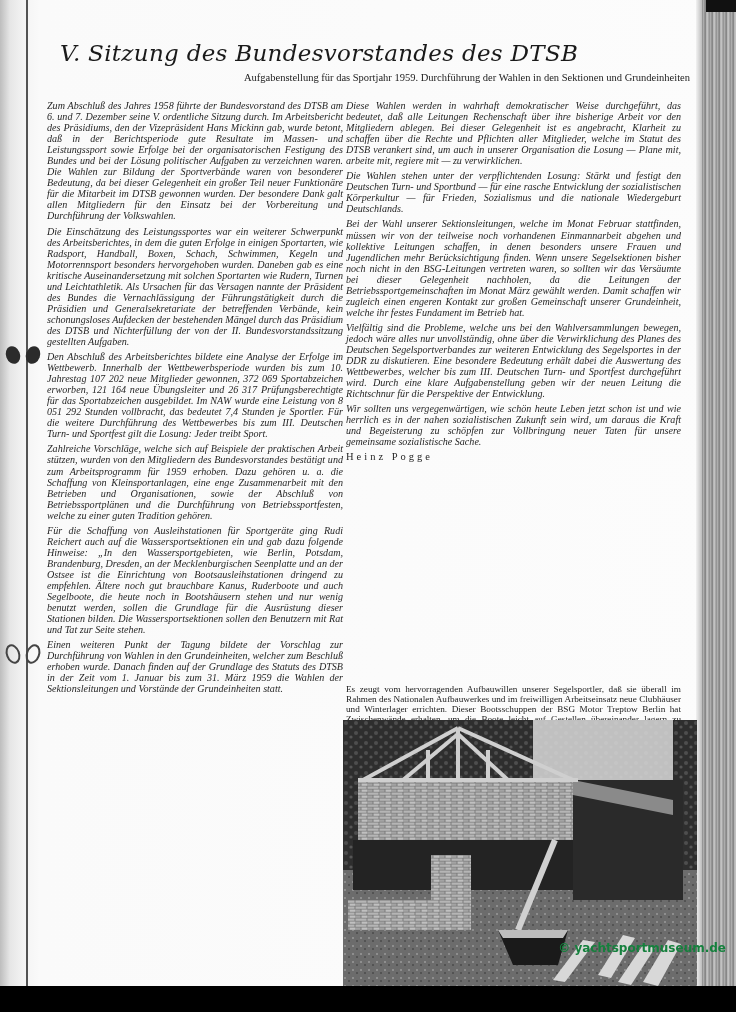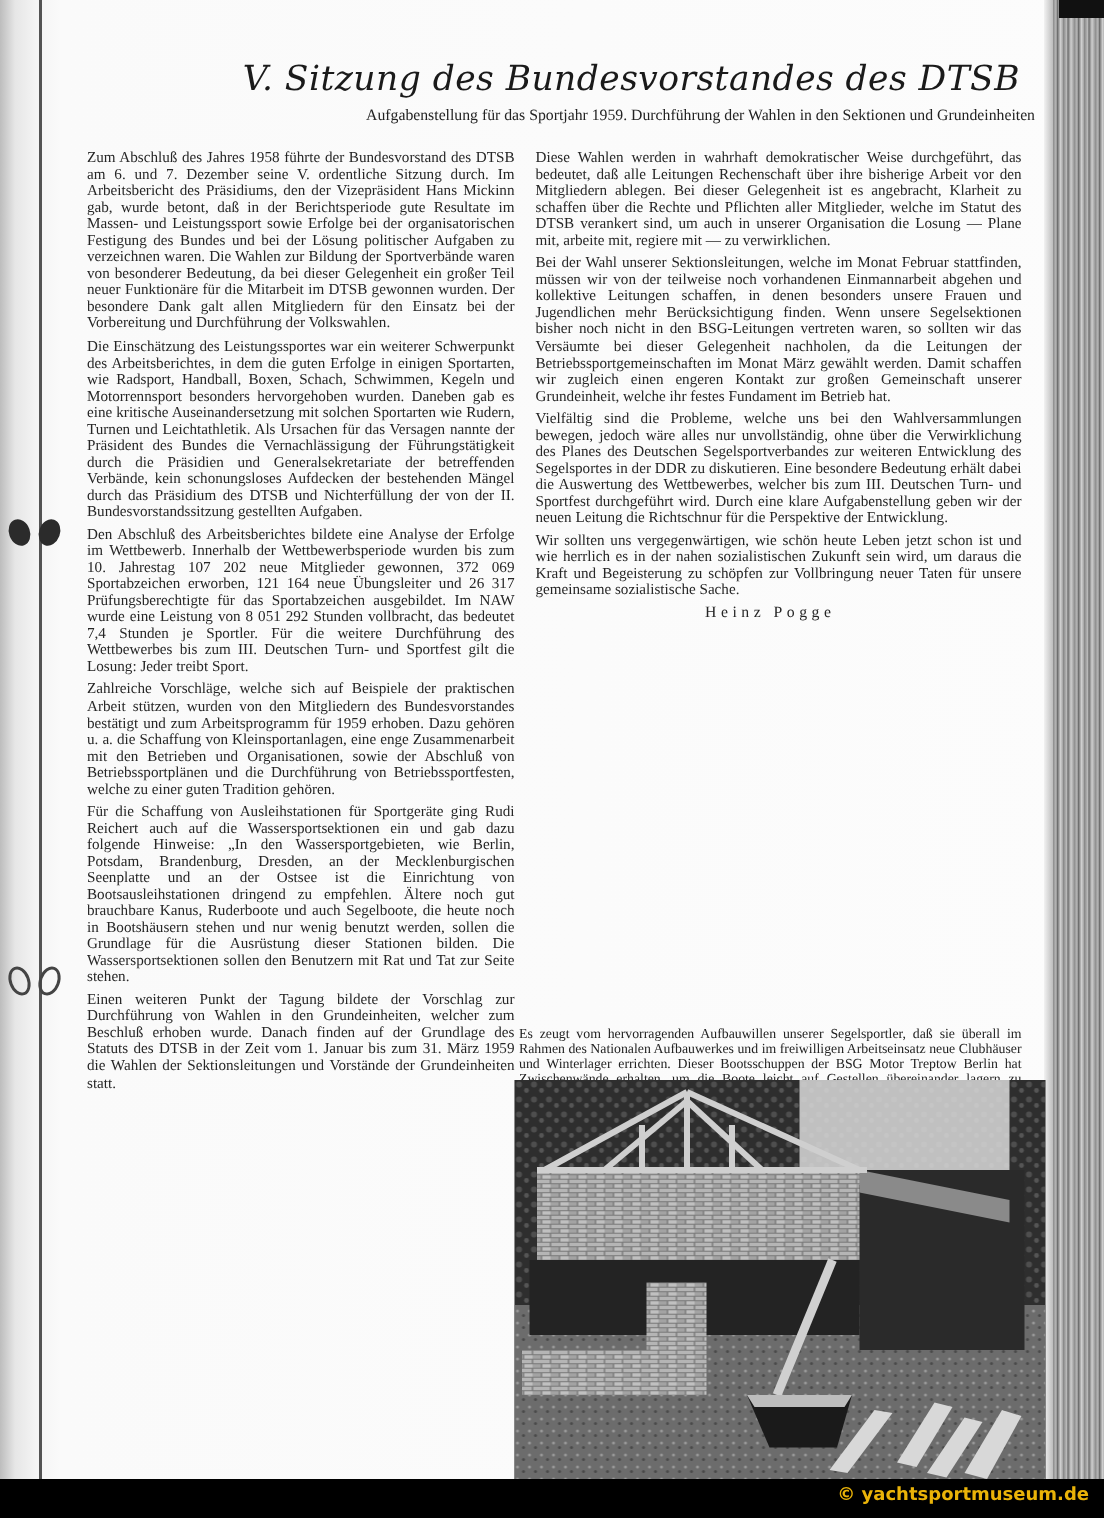--- a/index.html
+++ b/index.html
@@ -19,50 +19,50 @@
   .ring.r2 .lobe { background:transparent; border:2px solid #444; width:10px; height:16px; }
 
   .page-stack {
     position:absolute; right:0; top:0; width:34px; height:986px;
     background: repeating-linear-gradient(to right, #8a8a8a 0px, #b9b9b9 2px, #6f6f6f 3px, #cfcfcf 5px, #9a9a9a 7px);
   }
   .page-stack::before { content:""; position:absolute; left:-6px; top:0; width:6px; height:986px; background:linear-gradient(to right,#f2f2f2,#bdbdbd); }
   .stack-top { position:absolute; right:0; top:0; width:30px; height:12px; background:#111; }
 
   .title {
-    position:absolute; left:60px; top:40px; width:620px; text-align:right;
+    position:absolute; left:60px; top:40px; width:620px; text-align:left;
     font-family:"DejaVu Serif", serif; font-style:italic; font-size:23px; color:#1a1a1a; letter-spacing:.3px;
   }
   .subtitle {
     position:absolute; left:70px; top:72px; width:620px; text-align:right;
     font-family:"Liberation Serif", serif; font-size:10.5px; color:#222;
   }
   .col {
     position:absolute; font-family:"Liberation Serif", serif; font-size:10.1px; line-height:11.05px;
     color:#262626; text-align:justify; hyphens:auto;
   }
-  .col p { margin:0 0 4px 11px; }
+  .col p { margin:0 0 4px 0;font-style:italic; }
   .col-left { left:47px; top:100px; width:296px; }
   .col-right { left:346px; top:100px; width:335px; }
   .author {
-    text-align:center; letter-spacing:3px; font-size:10.5px; margin-top:2px;
+    text-align:left; letter-spacing:3px; font-size:10.5px; margin-top:2px;
   }
   .caption {
     position:absolute; left:346px; top:684px; width:335px;
     font-family:"Liberation Serif", serif; font-size:9.2px; line-height:10.1px; color:#222; text-align:justify;
   }
   .caption .credit { float:right; }
   .photo {
     position:absolute; left:343px; top:720px; width:354px; height:266px; background:#3a3a3a; overflow:hidden;
   }
   .watermark-bar {
     position:absolute; left:0; top:986px; width:736px; height:26px; background:#000;
   }
   .watermark {
-    position:absolute; right:10px; top:989px; color:#eab308; font-family:"DejaVu Sans", sans-serif;
+    position:absolute; right:10px; top:941px; color:#15803d; font-family:"DejaVu Sans", sans-serif;
     font-size:12px; font-weight:bold;
   }
 </style>
 </head>
 <body>
 
 <div class="page">
   <div class="spine-line"></div>
   <div class="ring r1">
       <span class="lobe l"></span>
@@ -83,20 +83,21 @@
     <p>Zum Abschluß des Jahres 1958 führte der Bundesvorstand des DTSB am 6. und 7. Dezember seine V. ordentliche Sitzung durch. Im Arbeitsbericht des Präsidiums, den der Vizepräsident Hans Mickinn gab, wurde betont, daß in der Berichtsperiode gute Resultate im Massen- und Leistungssport sowie Erfolge bei der organisatorischen Festigung des Bundes und bei der Lösung politischer Aufgaben zu verzeichnen waren. Die Wahlen zur Bildung der Sportverbände waren von besonderer Bedeutung, da bei dieser Gelegenheit ein großer Teil neuer Funktionäre für die Mitarbeit im DTSB gewonnen wurden. Der besondere Dank galt allen Mitgliedern für den Einsatz bei der Vorbereitung und Durchführung der Volkswahlen.</p>
     <p>Die Einschätzung des Leistungssportes war ein weiterer Schwerpunkt des Arbeitsberichtes, in dem die guten Erfolge in einigen Sportarten, wie Radsport, Handball, Boxen, Schach, Schwimmen, Kegeln und Motorrennsport besonders hervorgehoben wurden. Daneben gab es eine kritische Auseinandersetzung mit solchen Sportarten wie Rudern, Turnen und Leichtathletik. Als Ursachen für das Versagen nannte der Präsident des Bundes die Vernachlässigung der Führungstätigkeit durch die Präsidien und Generalsekretariate der betreffenden Verbände, kein schonungsloses Aufdecken der bestehenden Mängel durch das Präsidium des DTSB und Nichterfüllung der von der II. Bundesvorstandssitzung gestellten Aufgaben.</p>
     <p>Den Abschluß des Arbeitsberichtes bildete eine Analyse der Erfolge im Wettbewerb. Innerhalb der Wettbewerbsperiode wurden bis zum 10. Jahrestag 107 202 neue Mitglieder gewonnen, 372 069 Sportabzeichen erworben, 121 164 neue Übungsleiter und 26 317 Prüfungsberechtigte für das Sportabzeichen ausgebildet. Im NAW wurde eine Leistung von 8 051 292 Stunden vollbracht, das bedeutet 7,4 Stunden je Sportler. Für die weitere Durchführung des Wettbewerbes bis zum III. Deutschen Turn- und Sportfest gilt die Losung: Jeder treibt Sport.</p>
     <p>Zahlreiche Vorschläge, welche sich auf Beispiele der praktischen Arbeit stützen, wurden von den Mitgliedern des Bundesvorstandes bestätigt und zum Arbeitsprogramm für 1959 erhoben. Dazu gehören u. a. die Schaffung von Kleinsportanlagen, eine enge Zusammenarbeit mit den Betrieben und Organisationen, sowie der Abschluß von Betriebssportplänen und die Durchführung von Betriebssportfesten, welche zu einer guten Tradition gehören.</p>
     <p>Für die Schaffung von Ausleihstationen für Sportgeräte ging Rudi Reichert auch auf die Wassersportsektionen ein und gab dazu folgende Hinweise: „In den Wassersportgebieten, wie Berlin, Potsdam, Brandenburg, Dresden, an der Mecklenburgischen Seenplatte und an der Ostsee ist die Einrichtung von Bootsausleihstationen dringend zu empfehlen. Ältere noch gut brauchbare Kanus, Ruderboote und auch Segelboote, die heute noch in Bootshäusern stehen und nur wenig benutzt werden, sollen die Grundlage für die Ausrüstung dieser Stationen bilden. Die Wassersportsektionen sollen den Benutzern mit Rat und Tat zur Seite stehen.</p>
     <p>Einen weiteren Punkt der Tagung bildete der Vorschlag zur Durchführung von Wahlen in den Grundeinheiten, welcher zum Beschluß erhoben wurde. Danach finden auf der Grundlage des Statuts des DTSB in der Zeit vom 1. Januar bis zum 31. März 1959 die Wahlen der Sektionsleitungen und Vorstände der Grundeinheiten statt.</p>
   </div>
 
   <div class="col col-right">
     <p>Diese Wahlen werden in wahrhaft demokratischer Weise durchgeführt, das bedeutet, daß alle Leitungen Rechenschaft über ihre bisherige Arbeit vor den Mitgliedern ablegen. Bei dieser Gelegenheit ist es angebracht, Klarheit zu schaffen über die Rechte und Pflichten aller Mitglieder, welche im Statut des DTSB verankert sind, um auch in unserer Organisation die Losung — Plane mit, arbeite mit, regiere mit — zu verwirklichen.</p>
+    <p>Die Wahlen stehen unter der verpflichtenden Losung: Stärkt und festigt den Deutschen Turn- und Sportbund — für eine rasche Entwicklung der sozialistischen Körperkultur — für Frieden, Sozialismus und die nationale Wiedergeburt Deutschlands.</p>
     <p>Bei der Wahl unserer Sektionsleitungen, welche im Monat Februar stattfinden, müssen wir von der teilweise noch vorhandenen Einmannarbeit abgehen und kollektive Leitungen schaffen, in denen besonders unsere Frauen und Jugendlichen mehr Berücksichtigung finden. Wenn unsere Segelsektionen bisher noch nicht in den BSG-Leitungen vertreten waren, so sollten wir das Versäumte bei dieser Gelegenheit nachholen, da die Leitungen der Betriebssportgemeinschaften im Monat März gewählt werden. Damit schaffen wir zugleich einen engeren Kontakt zur großen Gemeinschaft unserer Grundeinheit, welche ihr festes Fundament im Betrieb hat.</p>
     <p>Vielfältig sind die Probleme, welche uns bei den Wahlversammlungen bewegen, jedoch wäre alles nur unvollständig, ohne über die Verwirklichung des Planes des Deutschen Segelsportverbandes zur weiteren Entwicklung des Segelsportes in der DDR zu diskutieren. Eine besondere Bedeutung erhält dabei die Auswertung des Wettbewerbes, welcher bis zum III. Deutschen Turn- und Sportfest durchgeführt wird. Durch eine klare Aufgabenstellung geben wir der neuen Leitung die Richtschnur für die Perspektive der Entwicklung.</p>
     <p>Wir sollten uns vergegenwärtigen, wie schön heute Leben jetzt schon ist und wie herrlich es in der nahen sozialistischen Zukunft sein wird, um daraus die Kraft und Begeisterung zu schöpfen zur Vollbringung neuer Taten für unsere gemeinsame sozialistische Sache.</p>
     <div class="author">Heinz Pogge</div>
   </div>
 
   <div class="caption">
     <span>Es zeugt vom hervorragenden Aufbauwillen unserer Segelsportler, daß sie überall im Rahmen des Nationalen Aufbauwerkes und im freiwilligen Arbeitseinsatz neue Clubhäuser und Winterlager errichten. Dieser Bootsschuppen der BSG Motor Treptow Berlin hat Zwischenwände erhalten, um die Boote leicht auf Gestellen übereinander lagern zu können und gleichzeitig die so entstandenen Räume im Sommer als Wochenendunterkünfte für die Seglerfamilien nützen zu können.</span>
     <span class="credit">Foto: „Der Segelsport“</span>
   </div>

